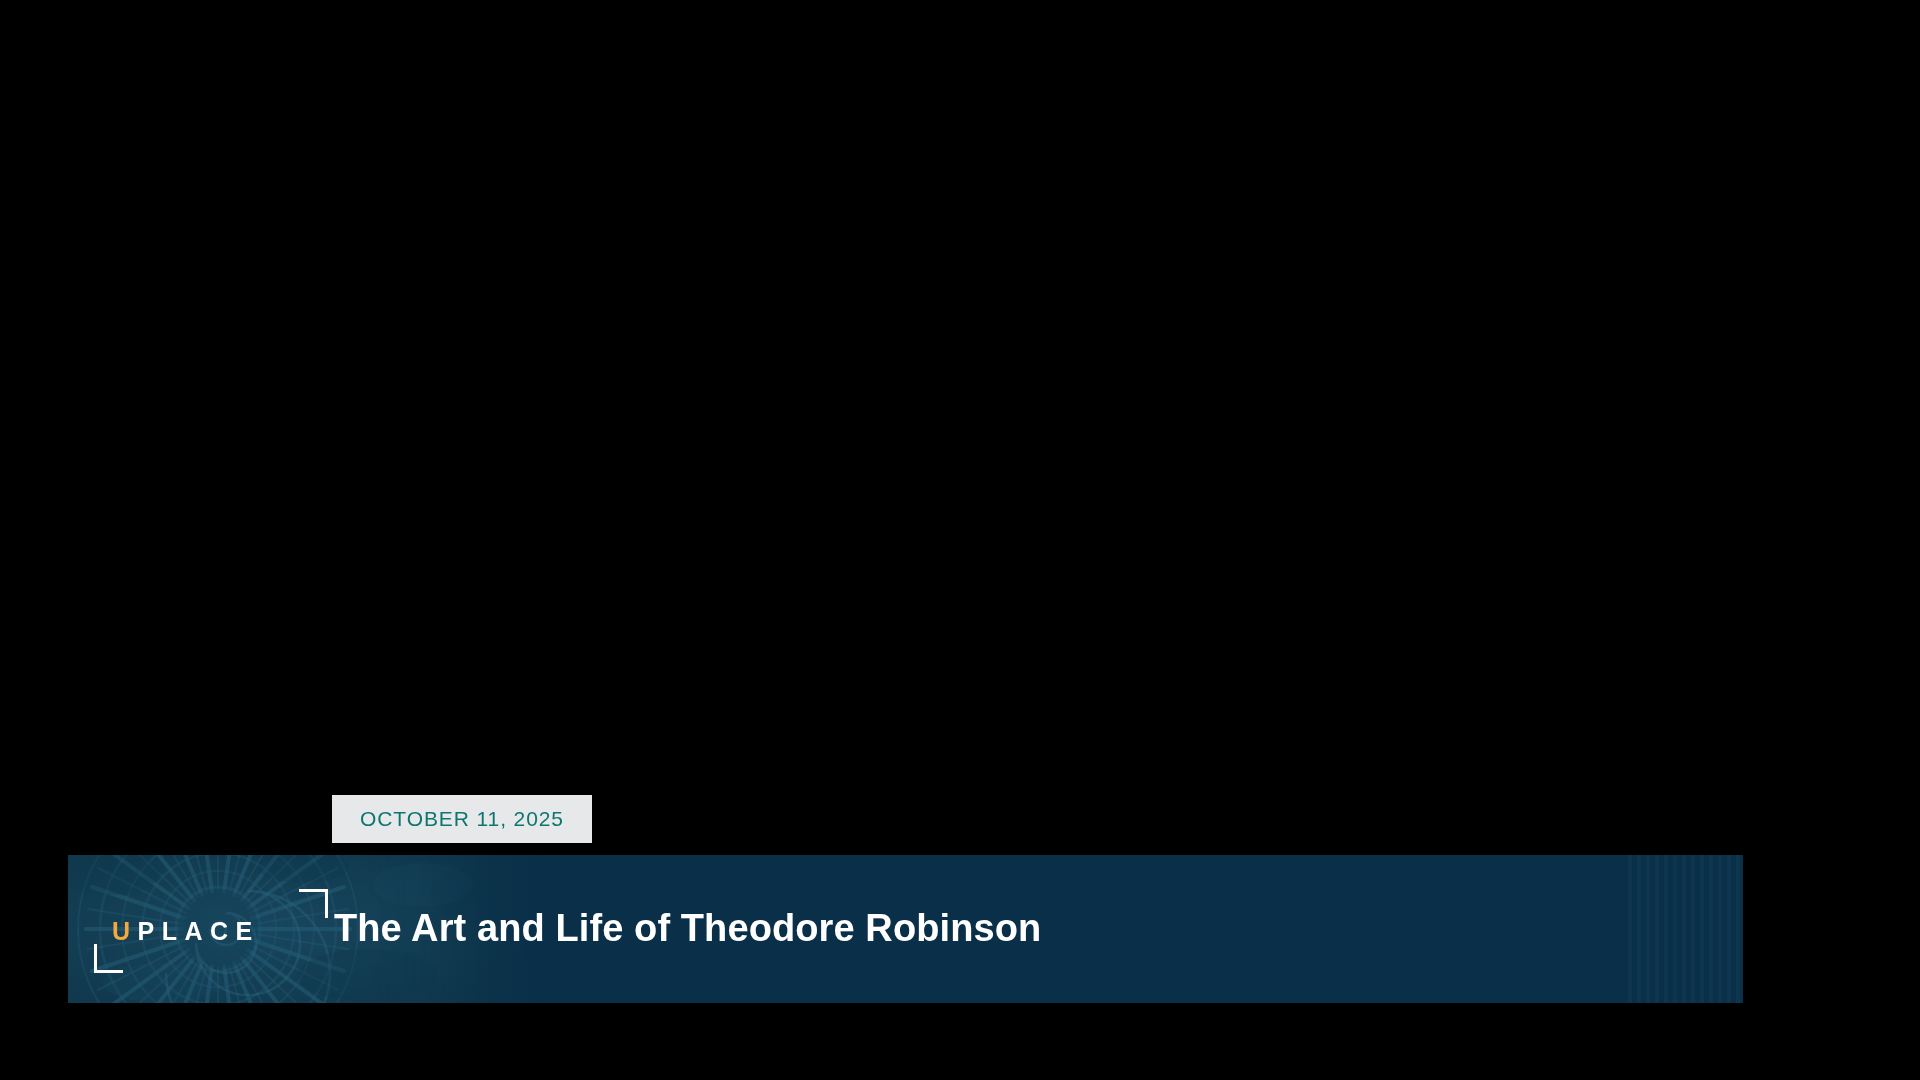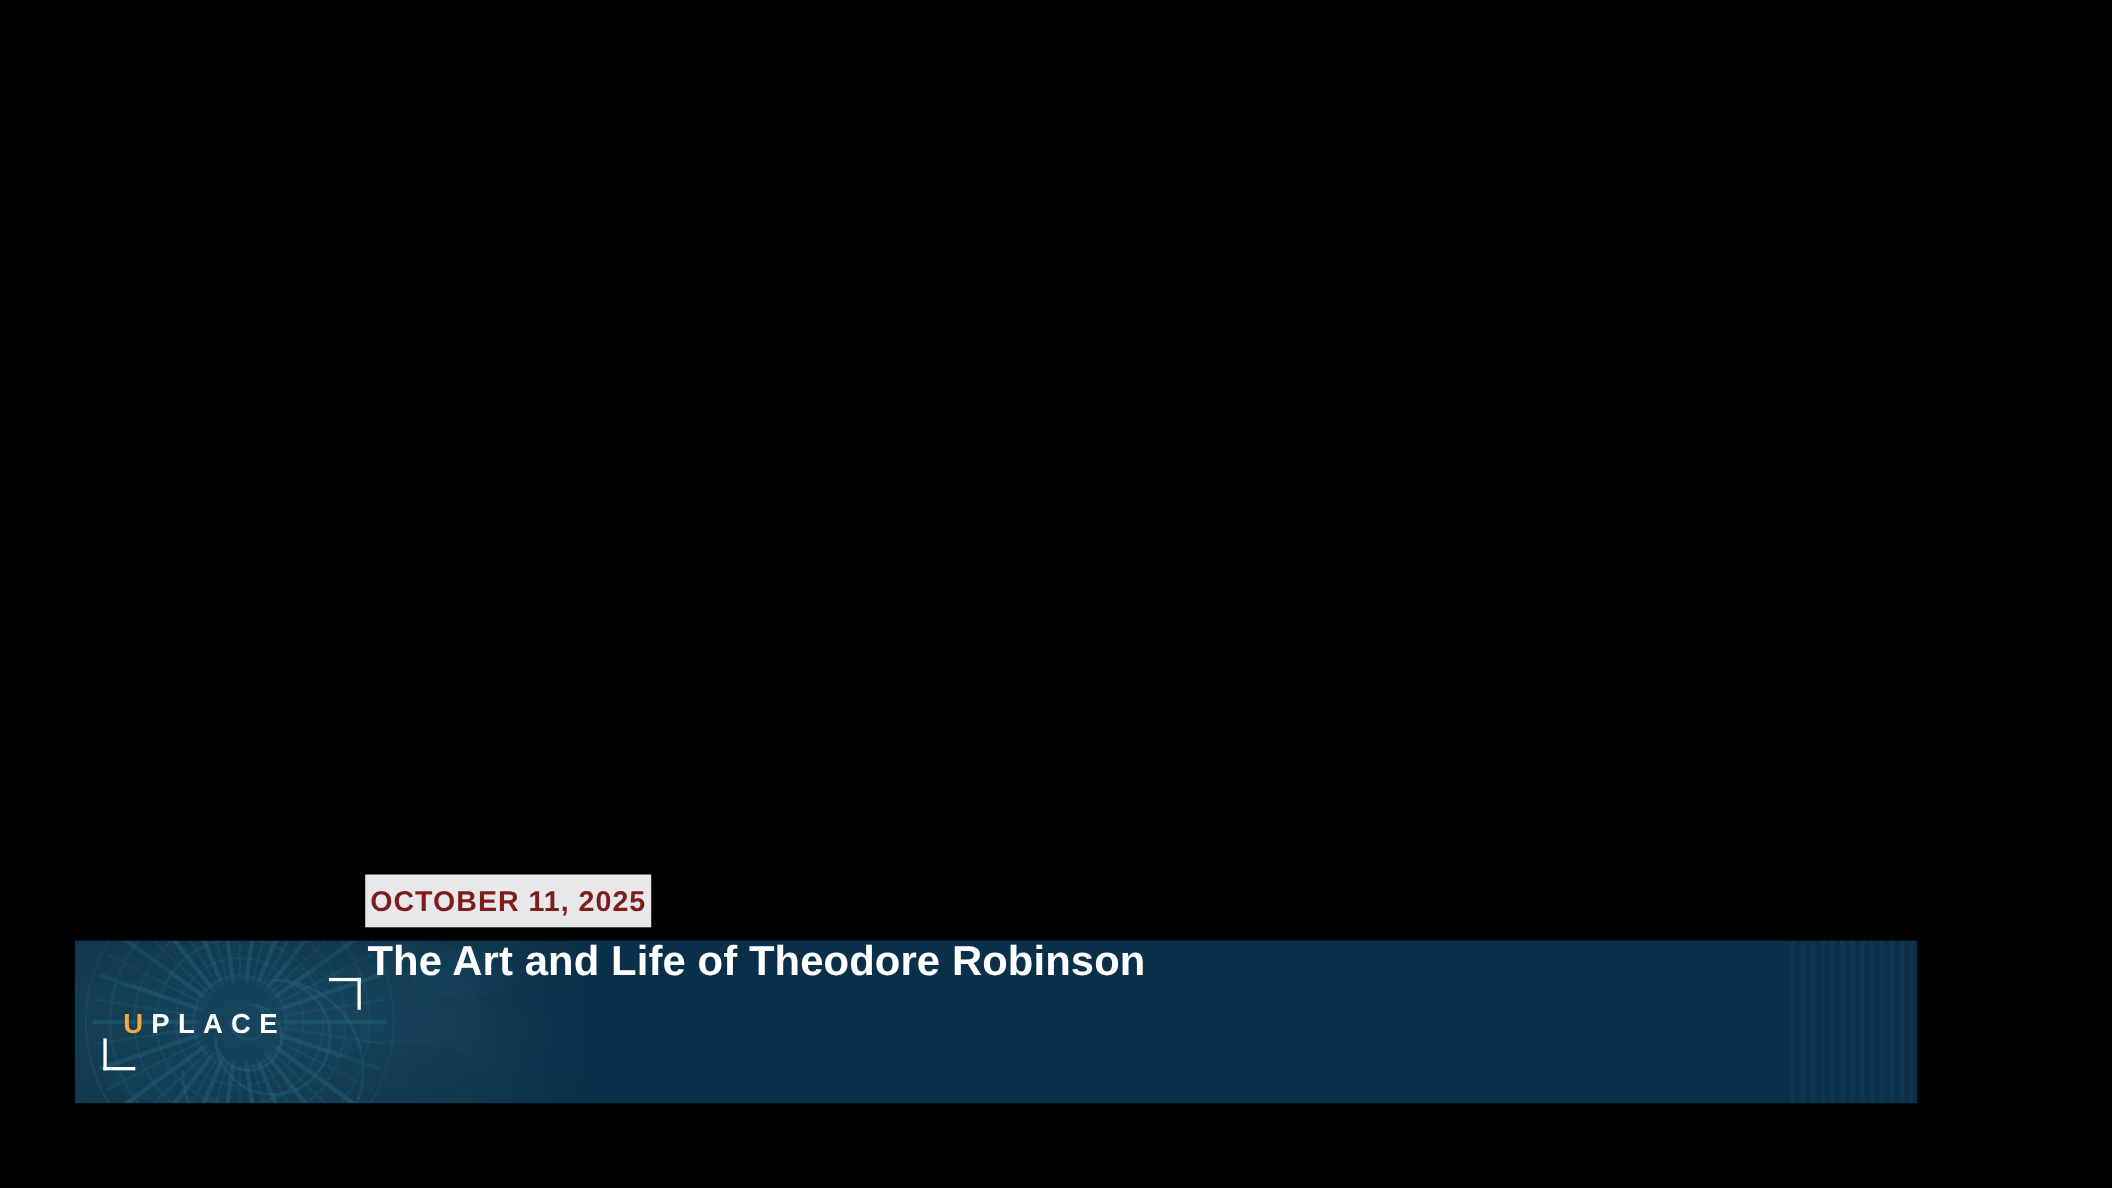--- a/index.html
+++ b/index.html
@@ -23,24 +23,24 @@
     top: 795px;
     width: 260px;
     height: 48px;
     background: #e6e8ea;
     display: flex;
     align-items: center;
     justify-content: center;
     box-sizing: border-box;
   }
   #date-badge .date-text {
-    color: #7f1d1d;
-    font-family: "Liberation Sans", sans-serif;
-    font-size: 26px;
-    font-weight: bold;
+    color: #0f766e;
+    font-family: "Liberation Sans", sans-serif;
+    font-size: 21px;
+    font-weight: normal;
     letter-spacing: 0.9px;
     text-transform: uppercase;
     white-space: nowrap;
   }
 
   
   #event-banner {
     position: absolute;
     left: 68px;
     top: 855px;
@@ -130,21 +130,21 @@
   }
 
   
   #banner-text {
     position: absolute;
     left: 266px;
     top: 0;
     height: 100%;
     display: flex;
     flex-direction: column;
-    justify-content: flex-start;
+    justify-content: center;
     gap: 22px;
   }
   #event-title {
     color: #ffffff;
     font-family: "Liberation Sans", sans-serif;
     font-size: 38px;
     font-weight: bold;
     letter-spacing: 0.1px;
     line-height: 1.05;
     white-space: nowrap;

